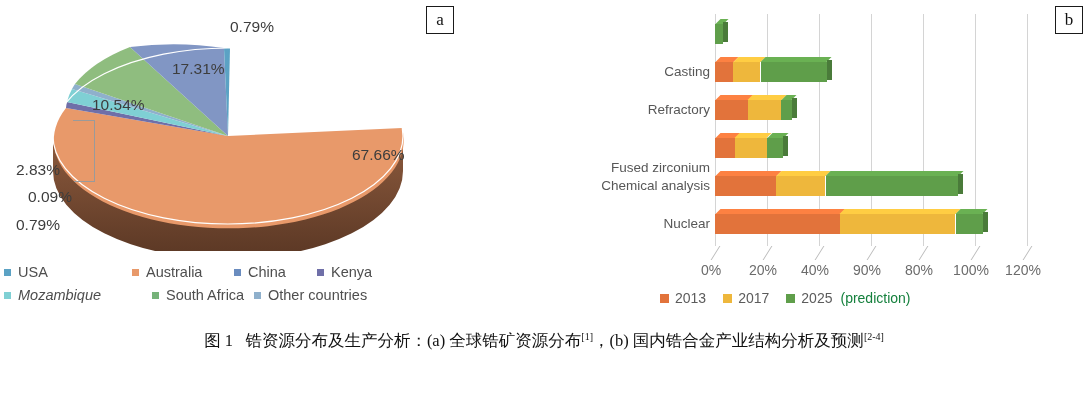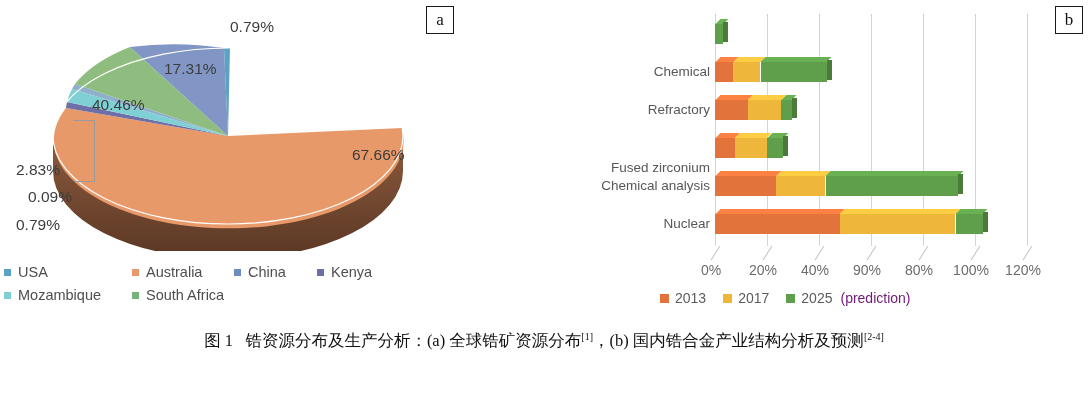--- a/index.html
+++ b/index.html
@@ -60,21 +60,21 @@
   .tickmark{position:absolute;top:0;width:1px;height:14px;background:#b9b9b9;transform:skewX(-32deg);}
   .xtick{position:absolute;top:16px;font-size:14px;color:#6b6b6b;
          transform:translateX(-50%);white-space:nowrap;}
 
   .bar-legend{
     position:absolute;left:180px;top:290px;display:flex;align-items:center;
     font-size:14px;color:#5c5c5c;
   }
   .bl-item{display:flex;align-items:center;margin-right:17px;}
   .bl-sw{width:9px;height:9px;margin-right:6px;}
-  .bl-note{color:#701a75;}
+  .bl-note{color:#15803d;}
 
   
   .caption{
     position:absolute;left:0;width:1088px;text-align:center;
     font-family:"Liberation Serif", serif;color:#111;
   }
   #caption-cn{top:330px;font-size:16.5px;}
   #caption-en{top:368px;font-size:16px;}
   sup{font-size:10px;vertical-align:super;}
 </style>
@@ -112,22 +112,22 @@
 
         <ellipse cx="190" cy="120" rx="175" ry="88" fill="none" stroke="#ffffff" stroke-width="1.2"></ellipse>
       </svg>
 
       <div class="leader" style="left:35px;top:104px;width:22px;height:1px;"></div>
       <div class="leader" style="left:56px;top:104px;width:1px;height:62px;"></div>
       <div class="leader" style="left:36px;top:165px;width:21px;height:1px;"></div>
     </div>
 
     <div class="pie-label" style="left:230px;top:18px;">0.79%</div>
-    <div class="pie-label" style="left:164px;top:60px;">17.31%</div>
-    <div class="pie-label" style="left:92px;top:96px;">40.46%</div>
+    <div class="pie-label" style="left:172px;top:60px;">17.31%</div>
+    <div class="pie-label" style="left:92px;top:96px;">10.54%</div>
     <div class="pie-label" style="left:352px;top:146px;">67.66%</div>
     <div class="pie-label" style="left:16px;top:161px;">2.83%</div>
     <div class="pie-label" style="left:28px;top:188px;">0.09%</div>
     <div class="pie-label" style="left:16px;top:216px;">0.79%</div>
 
     <div class="pie-legend">
       <div class="pl-row">
         <div class="pl-item" style="width:128px;">
           <span class="pl-sw" style="background:#5ba2c4;"></span>
           <span>USA</span>
@@ -139,37 +139,41 @@
         <div class="pl-item" style="width:83px;">
           <span class="pl-sw" style="background:#6a8cbf;"></span>
           <span>China</span>
         </div>
         <div class="pl-item">
           <span class="pl-sw" style="background:#6f6fa8;"></span>
           <span>Kenya</span>
         </div>
       </div>
       <div class="pl-row">
-        <div class="pl-item" style="width:128px;">
+        <div class="pl-item" style="width:148px;font-style:italic;">
           <span class="pl-sw" style="background:#7fd0d4;"></span>
           <span>Mozambique</span>
         </div>
         <div class="pl-item" style="width:102px;">
           <span class="pl-sw" style="background:#76b37a;"></span>
           <span>South Africa</span>
         </div>
+        <div class="pl-item">
+          <span class="pl-sw" style="background:#8fb0cc;"></span>
+          <span>Other countries</span>
+        </div>
       </div>
     </div>
   </div>
 
   <div id="panel-b">
 
     <div class="panel-tag" id="tag-b" style="left:575px;">b</div>
 
-    <div class="cat-label" style="top:64px;right:378px;">Chemical</div>
+    <div class="cat-label" style="top:64px;right:378px;">Casting</div>
     <div class="cat-label" style="top:102px;right:378px;">Refractory</div>
     <div class="cat-label" style="top:140px;right:378px;margin-top:20px;">Fused zirconium</div>
     <div class="cat-label" style="top:178px;right:378px;">Chemical analysis</div>
     <div class="cat-label" style="top:216px;right:378px;">Nuclear</div>
 
     <div class="bars-area" id="plot">
 
     <div class="gridline" style="left: 0px;"></div>
         <div class="gridline" style="left: 52px;"></div>
         <div class="gridline" style="left: 104px;"></div>

